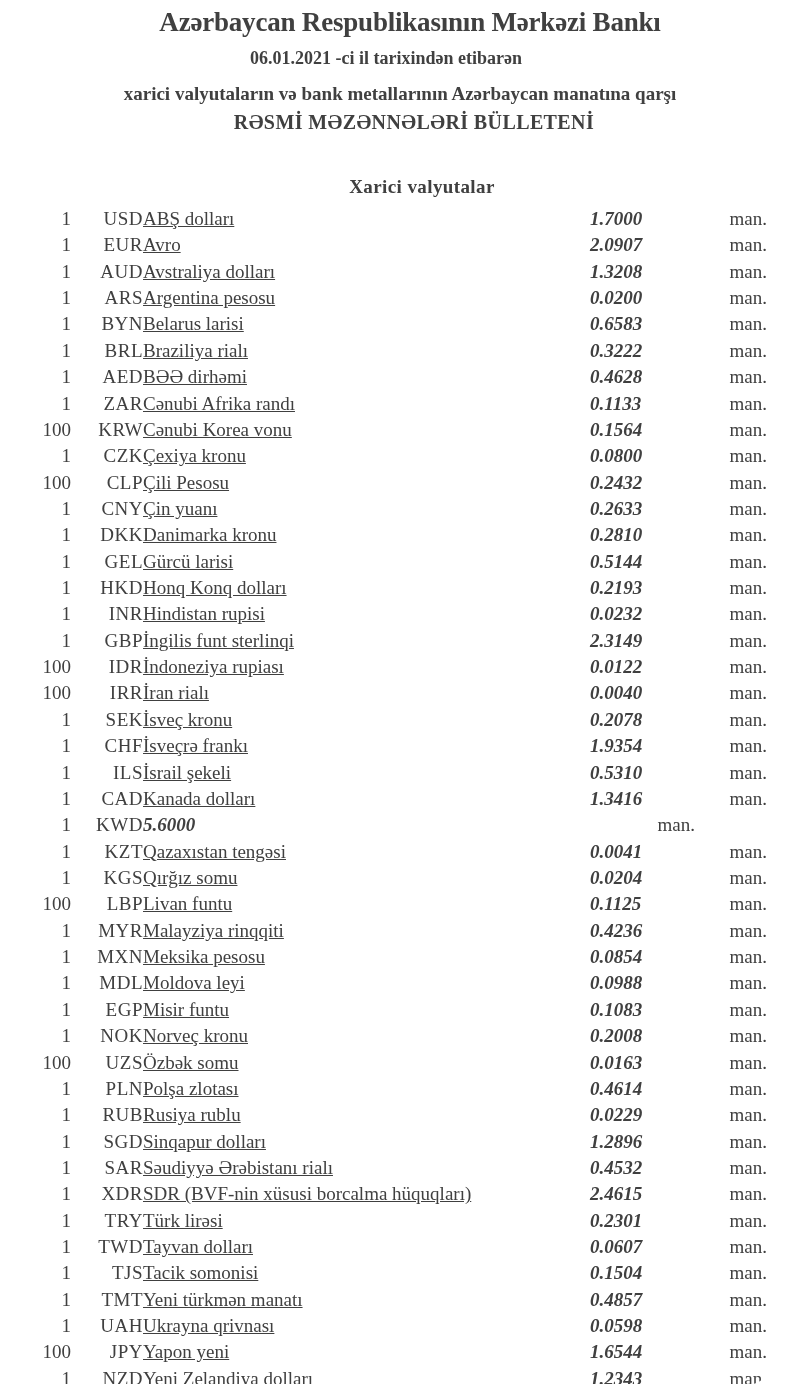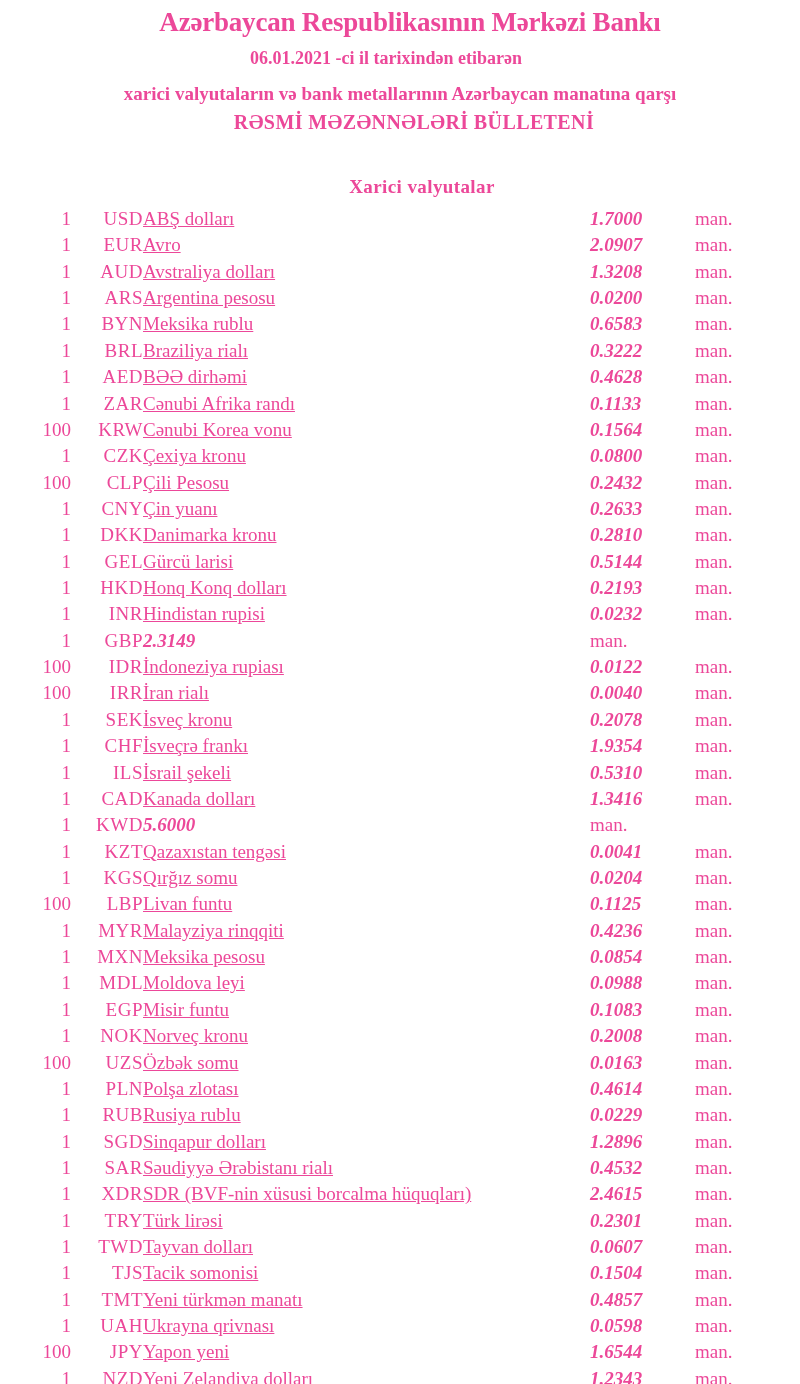--- a/index.html
+++ b/index.html
@@ -3,21 +3,21 @@
 <meta charset="utf-8">
 <style>
   * { box-sizing: border-box; }
   html, body { margin: 0; padding: 0; background: #ffffff; }
   .page {
     position: relative;
     width: 734px;
     height: 1384px;
     margin: 0 auto;
     background: #ffffff;
-    color: #ec4899;
+    color: #404040;
     font-family: "Liberation Serif", serif;
     overflow: hidden;
     border-radius: 16px;
   }
   .center { text-align: center; }
   .doc-title {
     margin: 0;
     padding-top: 7px;
     font-size: 27px;
     line-height: 31px;
@@ -64,21 +64,21 @@
     grid-template-columns: 38px 72px 1fr 105px 72px;
     height: 26.36px;
     line-height: 26.36px;
     font-size: 19px;
     white-space: nowrap;
   }
   .cell-qty  { text-align: right; }
   .cell-code { text-align: right; letter-spacing: 0.5px; }
   .cell-name { text-align: left; text-decoration: underline; }
   .cell-rate { text-align: left; padding-right: 15px; font-weight: 700; font-style: italic; }
-  .cell-unit { text-align: left; }
+  .cell-unit { text-align: right; }
 </style>
 </head>
 <body>
 
 <div class="page">
 
   <h1 class="doc-title center">Azərbaycan Respublikasının Mərkəzi Bankı</h1>
 
   <div class="date-line center">06.01.2021 -ci il tarixindən etibarən</div>
 
@@ -117,21 +117,21 @@
     <span class="cell-qty">1</span>
     <span class="cell-code">ARS</span>
     <span class="cell-name">Argentina pesosu</span>
     <span class="cell-rate">0.0200</span>
     <span class="cell-unit">man.</span>
   </div>
 
   <div class="row">
     <span class="cell-qty">1</span>
     <span class="cell-code">BYN</span>
-    <span class="cell-name">Meksika rublu</span>
+    <span class="cell-name">Belarus larisi</span>
     <span class="cell-rate">0.6583</span>
     <span class="cell-unit">man.</span>
   </div>
 
   <div class="row">
     <span class="cell-qty">1</span>
     <span class="cell-code">BRL</span>
     <span class="cell-name">Braziliya rialı</span>
     <span class="cell-rate">0.3222</span>
     <span class="cell-unit">man.</span>
@@ -213,20 +213,21 @@
     <span class="cell-qty">1</span>
     <span class="cell-code">INR</span>
     <span class="cell-name">Hindistan rupisi</span>
     <span class="cell-rate">0.0232</span>
     <span class="cell-unit">man.</span>
   </div>
 
   <div class="row">
     <span class="cell-qty">1</span>
     <span class="cell-code">GBP</span>
+    <span class="cell-name">İngilis funt sterlinqi</span>
     <span class="cell-rate">2.3149</span>
     <span class="cell-unit">man.</span>
   </div>
 
   <div class="row">
     <span class="cell-qty">100</span>
     <span class="cell-code">IDR</span>
     <span class="cell-name">İndoneziya rupiası</span>
     <span class="cell-rate">0.0122</span>
     <span class="cell-unit">man.</span>

